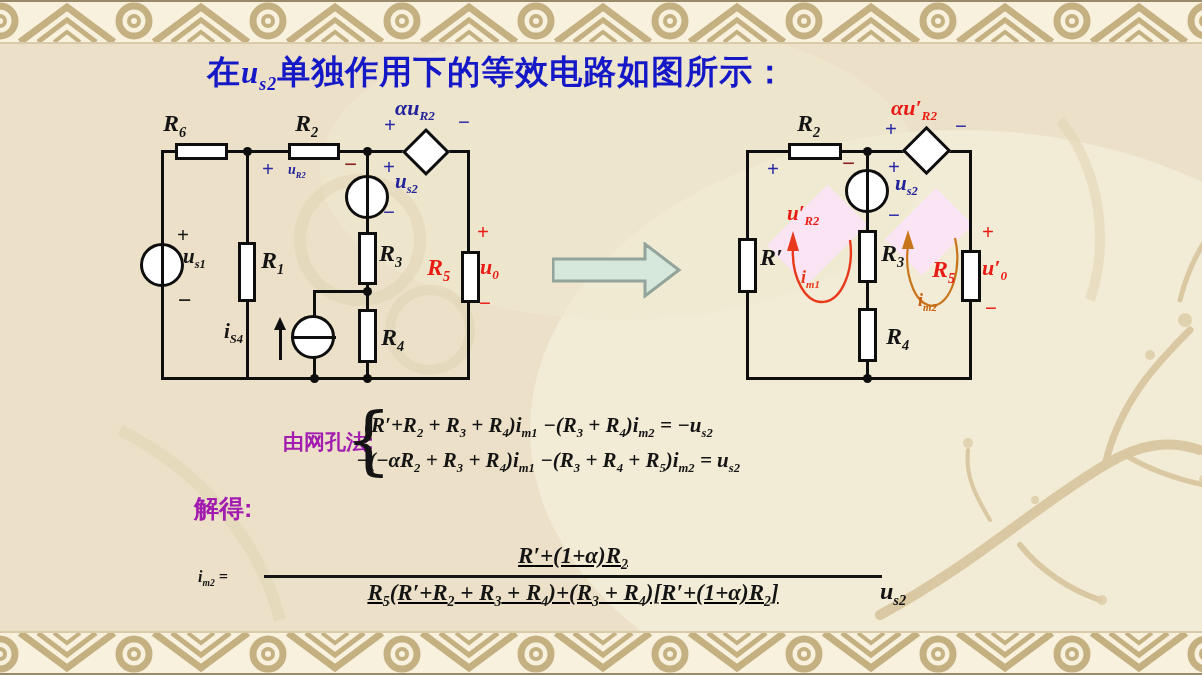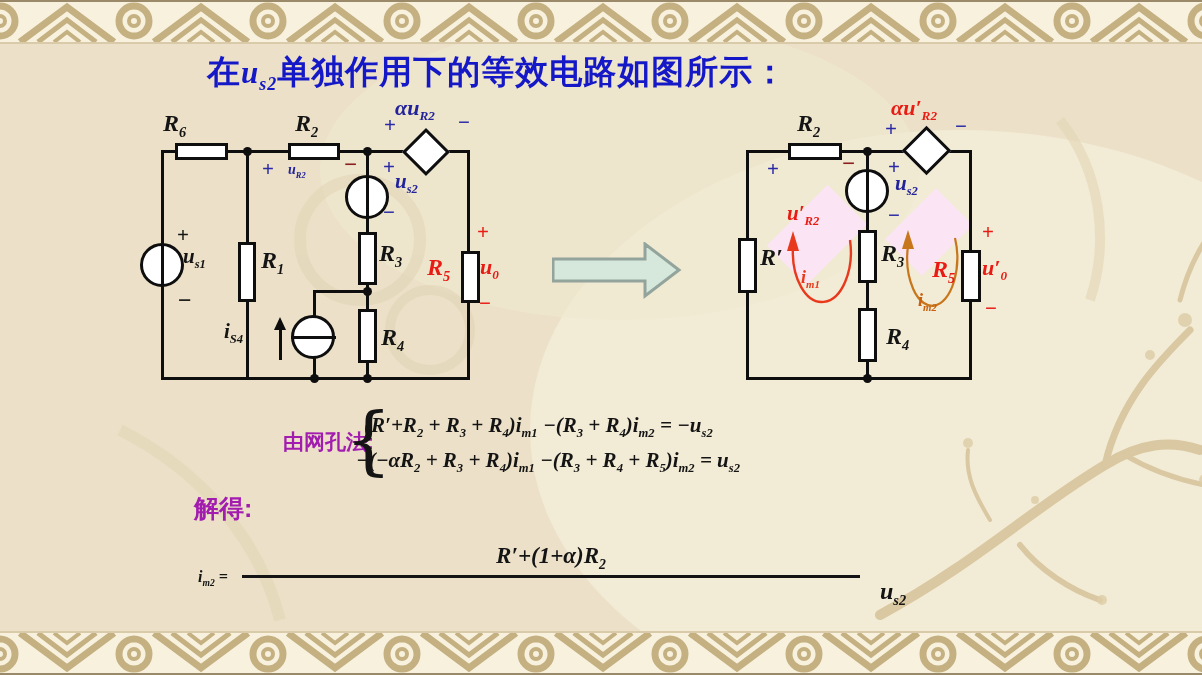--- a/index.html
+++ b/index.html
@@ -35,21 +35,21 @@
   .title{position:absolute;left:207px;top:50px;z-index:3;font-weight:bold;color:#1518c6;
          font-size:33px;letter-spacing:1px;white-space:nowrap;}
   .title .tvar{font-family:"Liberation Serif","DejaVu Serif",serif;font-style:italic;font-size:31px;}
   .title .tvar sub{font-size:58%;}
   .cjk{position:absolute;z-index:3;color:#a21caf;font-weight:bold;white-space:nowrap;}
   .meq{position:absolute;z-index:3;color:#141414;font-family:"Liberation Serif","DejaVu Serif",serif;
        font-weight:bold;font-style:italic;white-space:nowrap;line-height:1.15;}
   .meq sub{font-size:60%;font-style:italic;}
   .brace{position:absolute;z-index:3;font-family:"DejaVu Serif","Liberation Serif",serif;
          font-weight:normal;font-style:normal;color:#141414;font-size:74px;line-height:1;}
-  .frac{position:absolute;left:242px;top:543px;width:618px;text-align:center;z-index:3;}
+  .frac{position:absolute;left:264px;top:543px;width:618px;text-align:center;z-index:3;text-decoration:underline;}
   .frac .bar{height:3px;background:#141414;margin:3px 0 2px 0;}
 </style>
 </head>
 <body>
 
 <svg class="abs" width="1202" height="675" style="left:0;top:0;z-index:0">
   <ellipse cx="960" cy="430" rx="430" ry="300" fill="#f4edd9" opacity="0.75"></ellipse>
   <ellipse cx="620" cy="170" rx="300" ry="150" fill="#f1e9d2" opacity="0.55"></ellipse>
   <g stroke="#d5c298" fill="none" stroke-linecap="round" opacity="0.85">
     <path d="M880,615 C980,560 1030,510 1105,465 C1140,443 1170,440 1200,450" stroke-width="10"></path>
@@ -224,14 +224,15 @@
 <div class="brace" style="left:345px;top:403px;">{</div>
 <div class="meq" style="left:364px;top:413px;font-size:21px;">(R′+R<sub>2</sub> + R<sub>3</sub> + R<sub>4</sub>)i<sub>m1</sub> −(R<sub>3</sub> + R<sub>4</sub>)i<sub>m2</sub> = −u<sub>s2</sub></div>
 <div class="meq" style="left:356px;top:448px;font-size:21px;">−(−αR<sub>2</sub> + R<sub>3</sub> + R<sub>4</sub>)i<sub>m1</sub> −(R<sub>3</sub> + R<sub>4</sub> + R<sub>5</sub>)i<sub>m2</sub> = u<sub>s2</sub></div>
 
 <div class="cjk" style="left:194px;top:492px;font-size:25px;">解得:</div>
 
 <div class="meq" style="left:198px;top:568px;font-size:16px;">i<sub>m2</sub> =</div>
 <div class="frac">
   <div class="meq" style="position:static;font-size:23px;">R′+(1+α)R<sub>2</sub></div>
   <div class="bar"></div>
+  <div class="meq" style="position:static;font-size:23px;">R<sub>5</sub>(R′+R<sub>2</sub> + R<sub>3</sub> + R<sub>4</sub>)+(R<sub>3</sub> + R<sub>4</sub>)[R′+(1+α)R<sub>2</sub>]</div>
 </div>
 <div class="meq" style="left:880px;top:578px;font-size:24px;">u<sub>s2</sub></div>
 
 </body></html>

